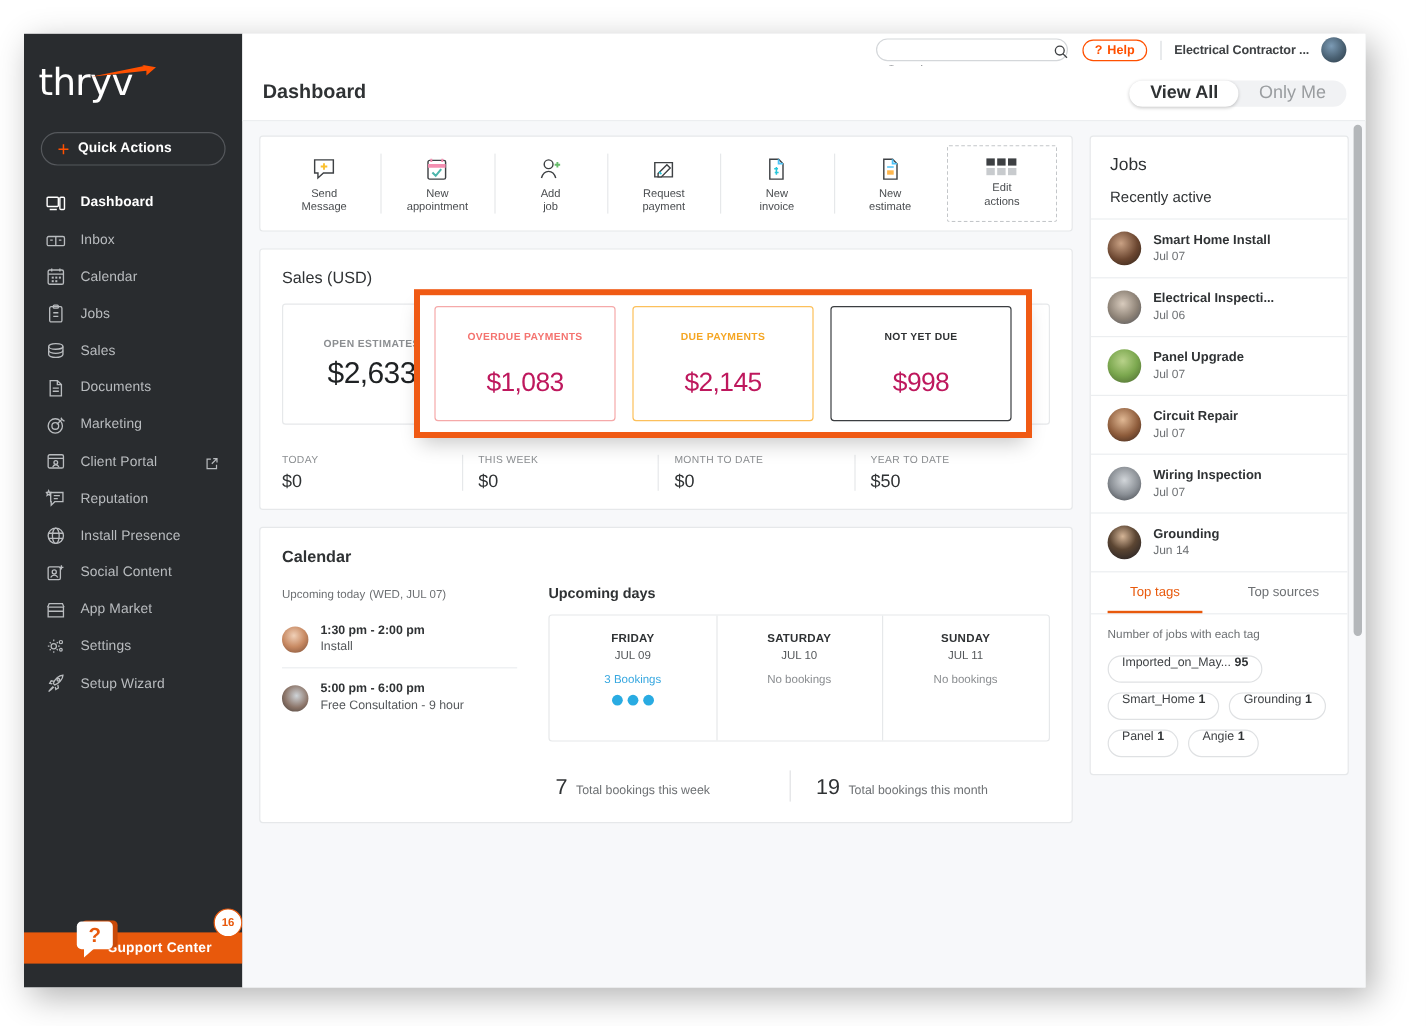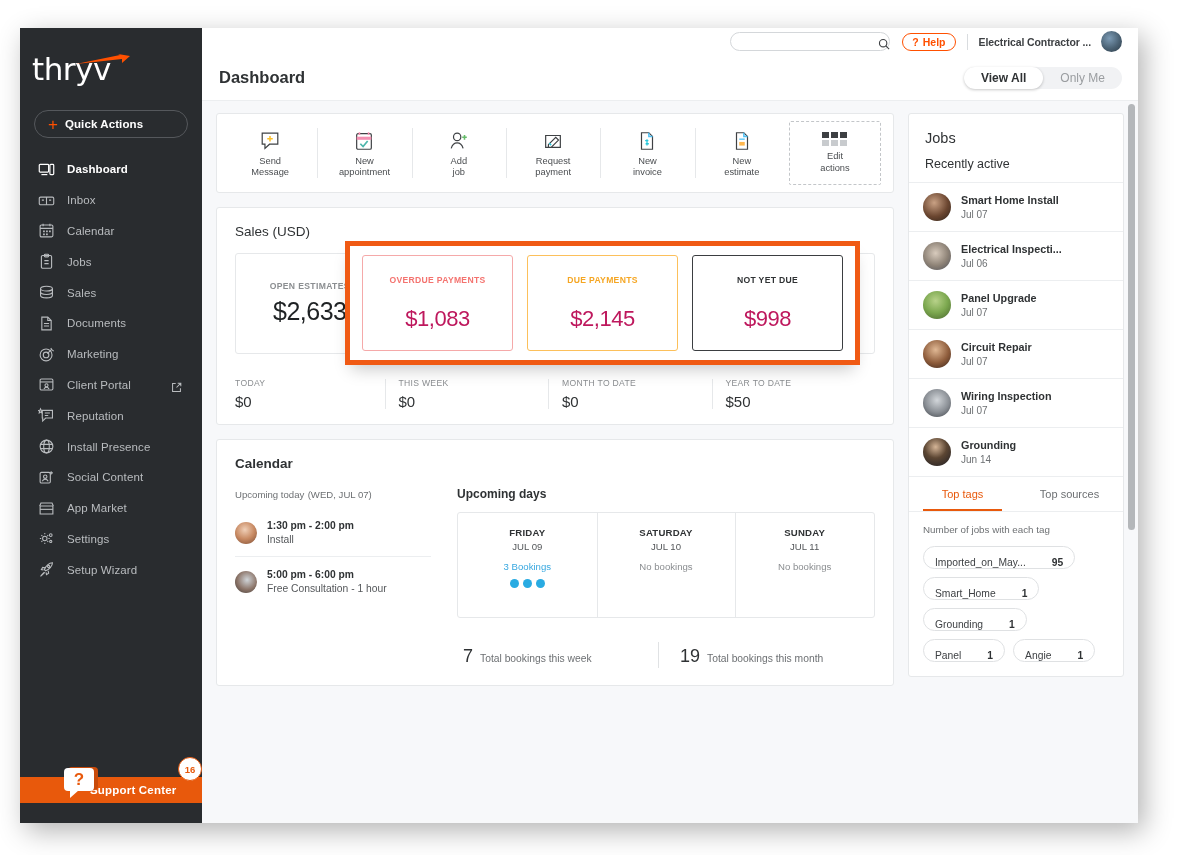--- a/index.html
+++ b/index.html
@@ -133,21 +133,21 @@
     height: 46px; background: #ffffff;
     display: flex; align-items: center;
     padding: 0 16px 0 17px;
     border-bottom: 1px solid #eceef0;
   }
   .page-title { font-size: 16.5px; font-weight: bold; color: #2f3234; }
   .viewtoggle { margin-left: auto; display:flex; align-items:center; gap: 0px;
      background:#f1f2f4; border-radius: 13px; height:22px; }
   .vt-btn {
     height: 22px; padding: 0 17px; border-radius: 13px;
-    font-size: 12px; display:flex; align-items:center; cursor:pointer;
+    font-size: 15px; display:flex; align-items:center; cursor:pointer;
     color:#9a9da0;
   }
   .vt-btn.active {
     background: #ffffff; color:#2f3234; font-weight:bold;
     box-shadow: 0 1px 3px rgba(0,0,0,.22);
   }
 
   .scrollarea {
     flex: 1; position: relative;
     padding: 12px 14px 10px 14px;
@@ -300,21 +300,21 @@
   .tab.active { color: #e8590c; }
   .tab.active::after {
     content:""; position:absolute; left: 14px; right: 14px; bottom:0; height:2.5px; background:#e8590c;
   }
   .tags-body { padding: 12px 14px 14px 14px; border-top:1px solid #eceef0; }
   .tags-note { font-size: 9.8px; color: #6d7073; margin-bottom: 11px; }
   .chips { display: flex; flex-wrap: wrap; gap: 8px; }
   .chip {
     border: 1px solid #dfe1e3; border-radius: 13px;
     height: 23px; padding: 0 11px;
-    display: flex; align-items: flex-end; gap: 26px;
+    display: flex; align-items: flex-start; gap: 3px;
     font-size: 10.3px; color: #3e4144; cursor: pointer;
   }
   .chip b { font-size: 10.3px; color: #2f3234; }
 
   
   .vscroll {
     position: absolute; right: 3px; top: 3px;
     width: 7px; height: 426px;
     background: #b4b7ba; border-radius: 4px;
   }
@@ -714,21 +714,21 @@
                 <div class="appt-av a1"></div>
                 <div>
                   <div class="appt-time">1:30 pm - 2:00 pm</div>
                   <div class="appt-desc">Install</div>
                 </div>
               </div>
               <div class="appt">
                 <div class="appt-av a2"></div>
                 <div>
                   <div class="appt-time">5:00 pm - 6:00 pm</div>
-                  <div class="appt-desc">Free Consultation - 1 hour</div>
+                  <div class="appt-desc">Free Consultation - 9 hour</div>
                 </div>
               </div>
             </div>
 
             <div class="cal-right">
               <div class="sub-title">Upcoming days</div>
               <div class="days-grid">
                 <div class="day">
                   <div class="day-name">FRIDAY</div>
                   <div class="day-date">JUL 09</div>

